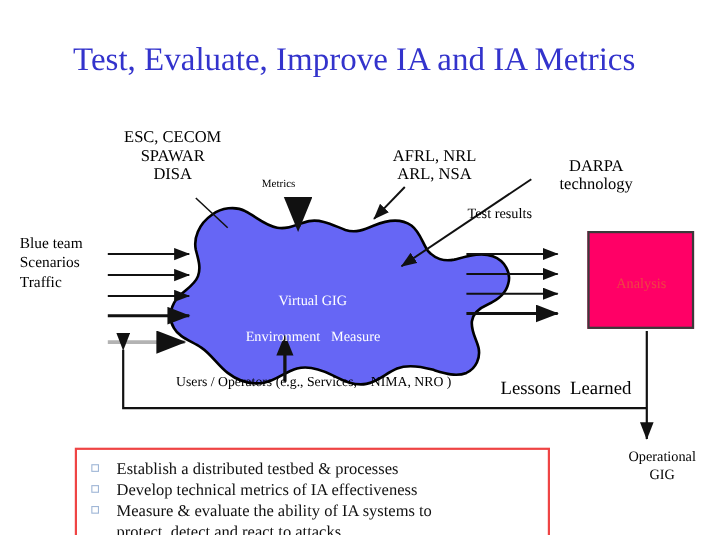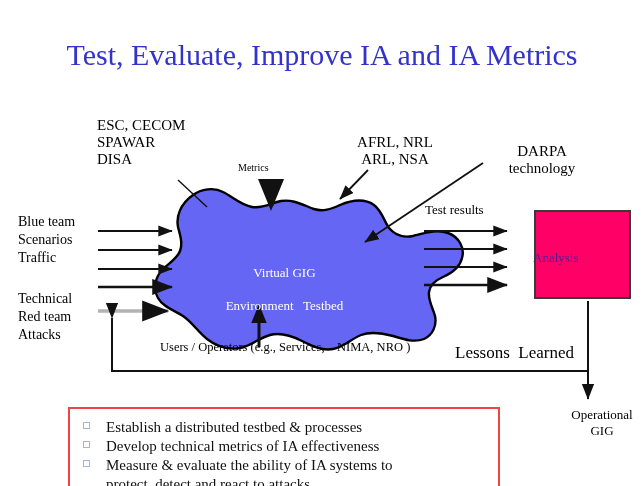--- a/index.html
+++ b/index.html
@@ -35,25 +35,25 @@
   #slide-title {
     left: 0;
     top: 2px;
     width: 644px;
     font-size: 30px;
     color: #3333CC;
     text-align: center;
     line-height: 1.2;
   }
 
-  .lbl-esc      { left: 97px;  top: 82px;  font-size: 15px; text-align: left; width: 120px; }
+  .lbl-esc      { left: 97px;  top: 82px;  font-size: 15px; text-align: center; width: 120px; }
   .lbl-metrics  { left: 238px; top: 127px; font-size: 10px; }
   .lbl-afrl     { left: 340px; top: 99px;  font-size: 15px; text-align: center; width: 110px; }
   .lbl-darpa    { left: 482px; top: 108px; font-size: 15px; text-align: center; width: 120px; }
-  .lbl-testres  { left: 425px; top: 168px; font-size: 13px; text-align: right; }
+  .lbl-testres  { left: 425px; top: 152px; font-size: 13px; text-align: right; }
 
   .lbl-inputs   { left: 18px;  top: 178px; font-size: 14px; line-height: 1.28; }
   .lbl-attacks  { left: 18px;  top: 255px; font-size: 14px; line-height: 1.28; }
 
   .lbl-blob {
     left: 188px;
     top: 214px;
     width: 180px;
     font-size: 13px;
     color: #ffffff;
@@ -62,21 +62,22 @@
   }
 
   .lbl-users    { left: 160px; top: 305px; font-size: 12.5px; }
   .lbl-lessons  { left: 455px; top: 308px; font-size: 17px; }
 
   .lbl-analysis {
     left: 533px;
     top: 216px;
     width: 100px;
     font-size: 13px;
-    color: #4c1d95;
+    color: #ef4444;
+    text-align: center;
   }
 
   .lbl-opgig {
     left: 548px;
     top: 372px;
     width: 108px;
     font-size: 13px;
     text-align: center;
     line-height: 1.25;
   }
@@ -199,39 +200,36 @@
 
     <line x1="259" y1="312" x2="259" y2="272" stroke="#111111" stroke-width="3" marker-end="url(#ahbig)"></line>
 
     <polyline points="112,283 112,336 588,336" fill="none" stroke="#111111" stroke-width="2" marker-start="url(#ah)"></polyline>
 
     <line x1="588" y1="266" x2="588" y2="364" stroke="#111111" stroke-width="2" marker-end="url(#ah)"></line>
   </svg>
 
   <div class="txt lbl-blob">
     <span>Virtual GIG</span><br>
-    <span>Environment   Testbed</span>
+    <span>Environment   Measure</span>
   </div>
 
   <div class="txt lbl-esc" style="white-space: pre-line;">ESC, CECOM
 SPAWAR
 DISA</div>
   <div class="txt lbl-metrics">Metrics</div>
   <div class="txt lbl-darpa" style="white-space: pre-line;">DARPA
 technology</div>
   <div class="txt lbl-afrl" style="white-space: pre-line;">AFRL, NRL
 ARL, NSA</div>
   <div class="txt lbl-testres">Test results</div>
 
   <div class="txt lbl-inputs" style="white-space: pre-line;">Blue team
 Scenarios
 Traffic</div>
-  <div class="txt lbl-attacks" style="white-space: pre-line;">Technical
-Red team
-Attacks</div>
 
   <div class="txt lbl-users">Users / Operators (e.g., Services,    NIMA, NRO )</div>
   <div class="txt lbl-lessons">Lessons  Learned</div>
   <div class="txt lbl-opgig" style="white-space: pre-line;">Operational
 GIG</div>
 
   <div id="analysis-box"></div>
   <div class="txt lbl-analysis">Analysis</div>
 
   <div id="bullet-box">

